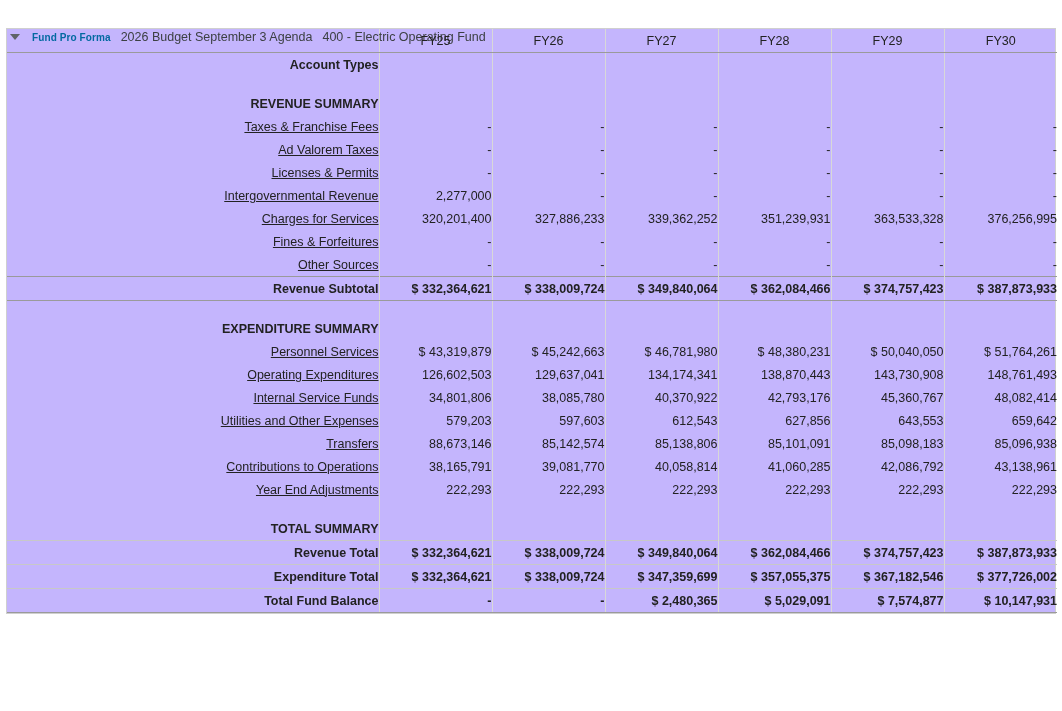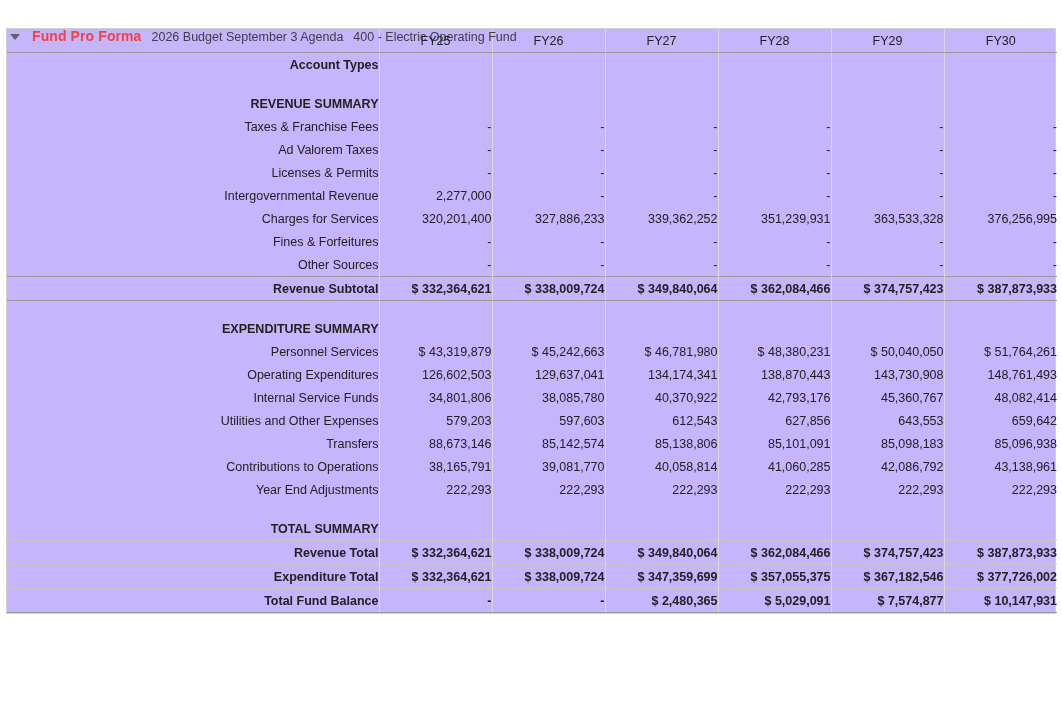--- a/index.html
+++ b/index.html
@@ -37,22 +37,22 @@
     border-left: 5px solid transparent;
     border-right: 5px solid transparent;
     border-top: 6px solid #5f6368;
     margin-right: 2px;
     position: relative;
     top: -1px;
     cursor: pointer;
   }
   .section-title {
     font-weight: bold;
-    font-size: 14px;
-    color: #ef4444;
+    font-size: 10px;
+    color: #0369a1;
     letter-spacing: 0.1px;
   }
   .section-sub {
     font-size: 12.5px;
     color: #3c4043;
     margin-top: 24px;
   }
   .section-sub2 {
     font-size: 12.5px;
     color: #3c4043;
@@ -97,20 +97,21 @@
   }
   thead th.label-head {
     border-bottom: 1px solid #9a9a9a;
   }
   td.lbl {
     text-align: right;
     padding-left: 10px;
   }
   td.lbl.indent {
     padding-left: 30px;
+    text-decoration: underline;
   }
   td.lbl.indent2 {
     padding-left: 18px;
   }
   td.num {
     text-align: right;
     padding-right: 9px;
     font-variant-numeric: tabular-nums;
   }
   tr.bold td { font-weight: bold; }

